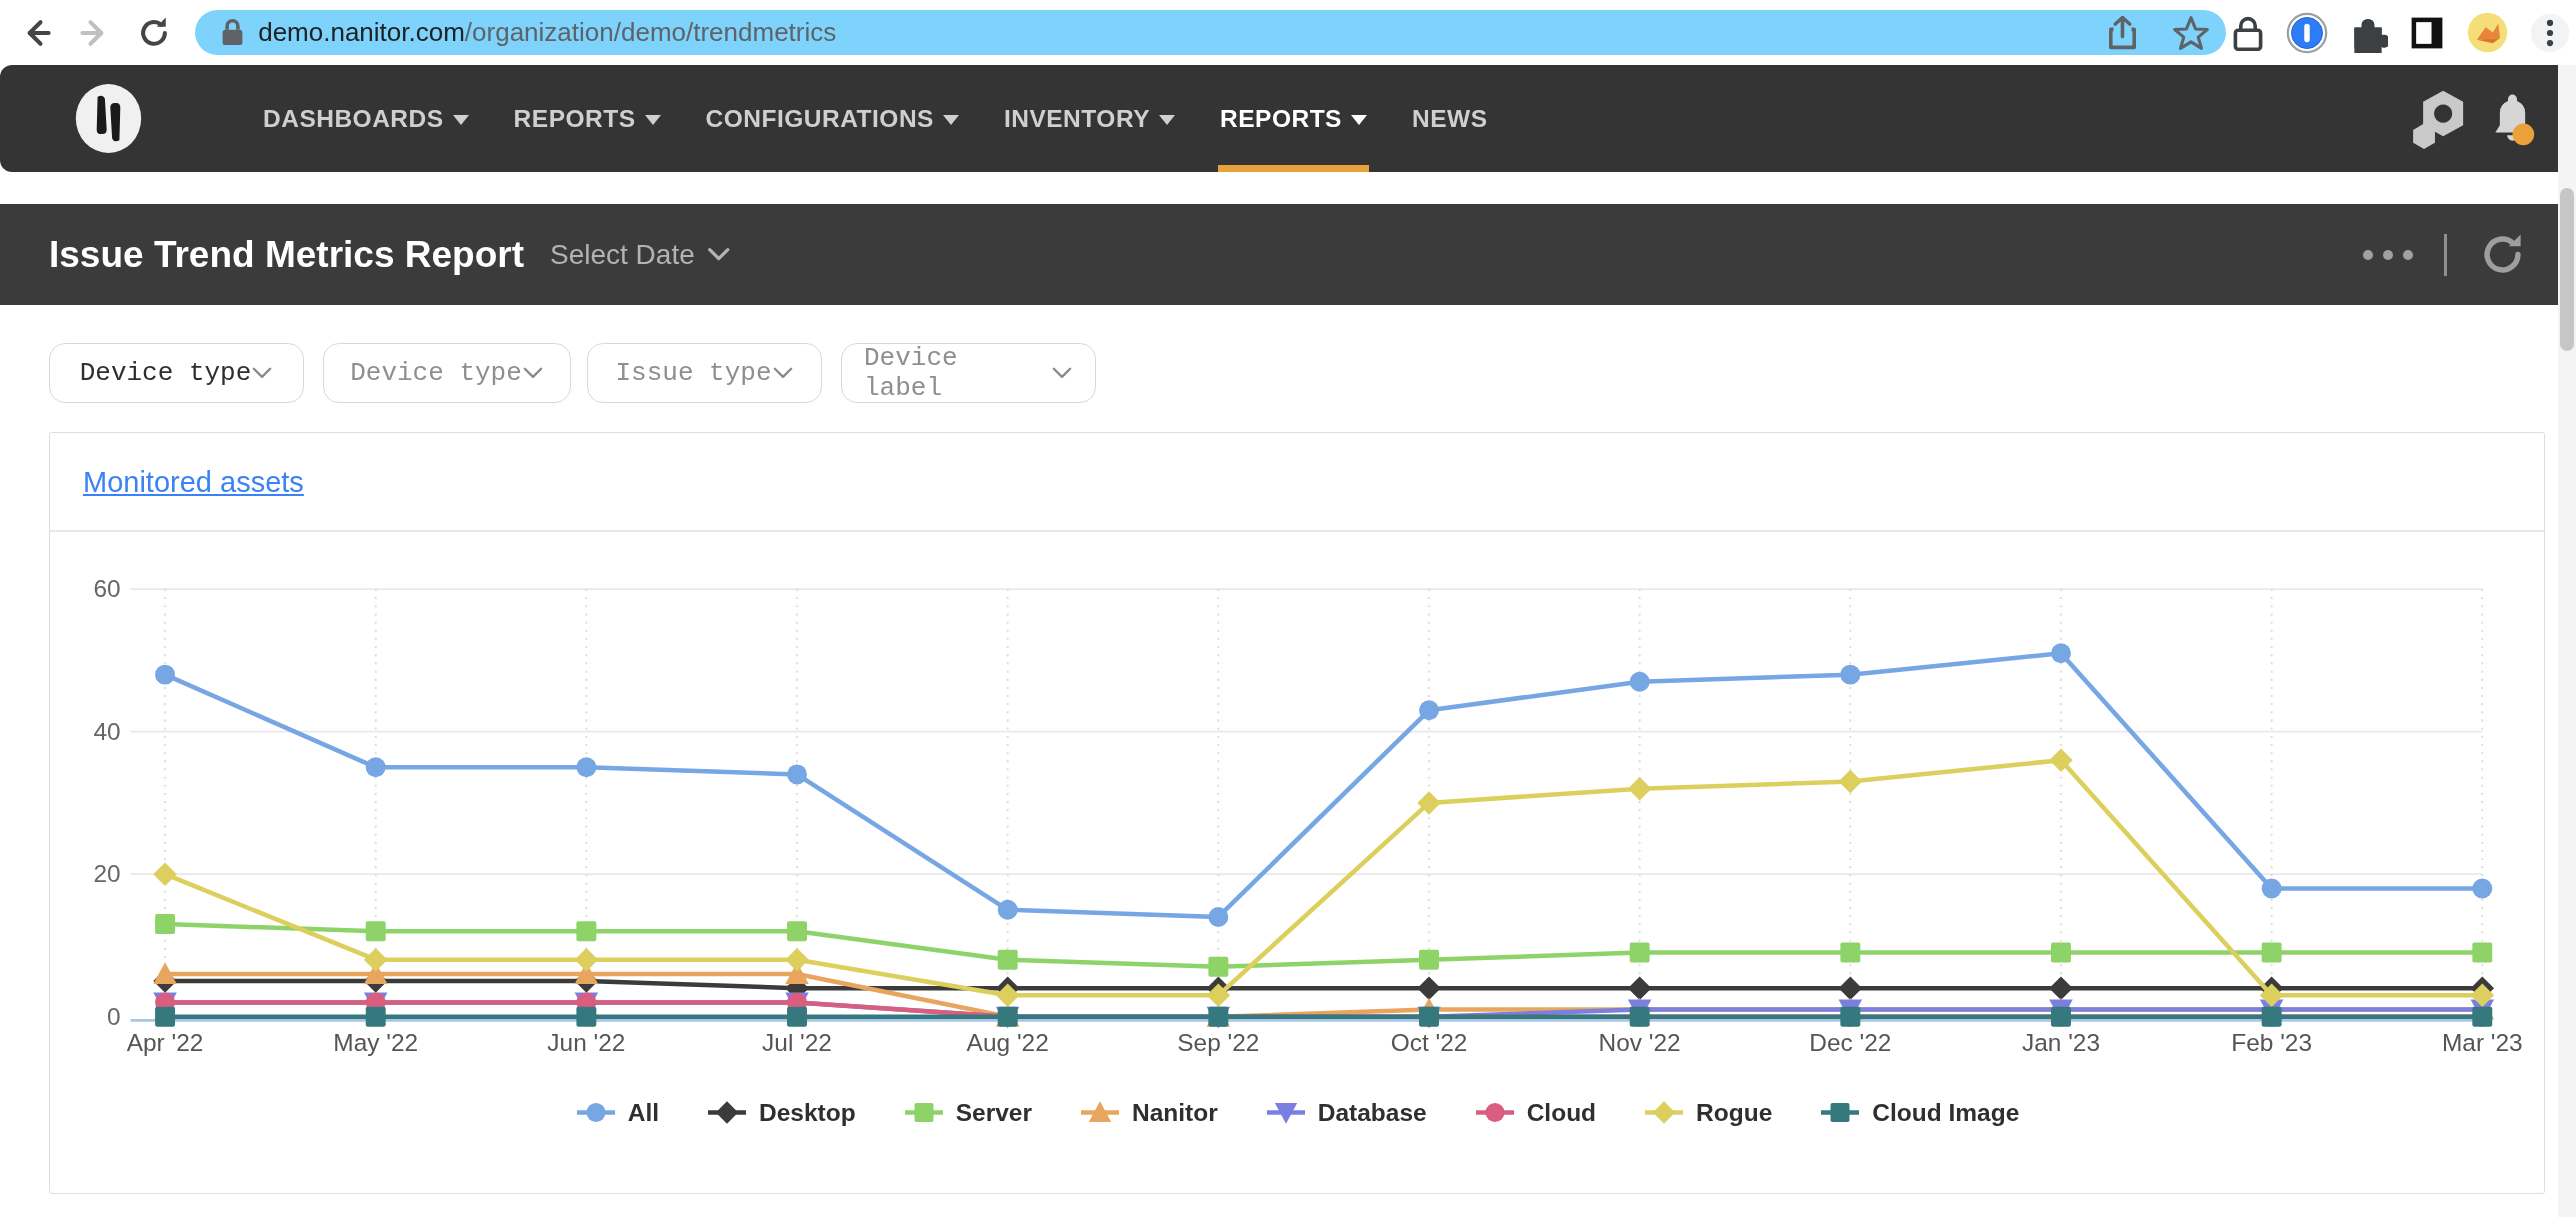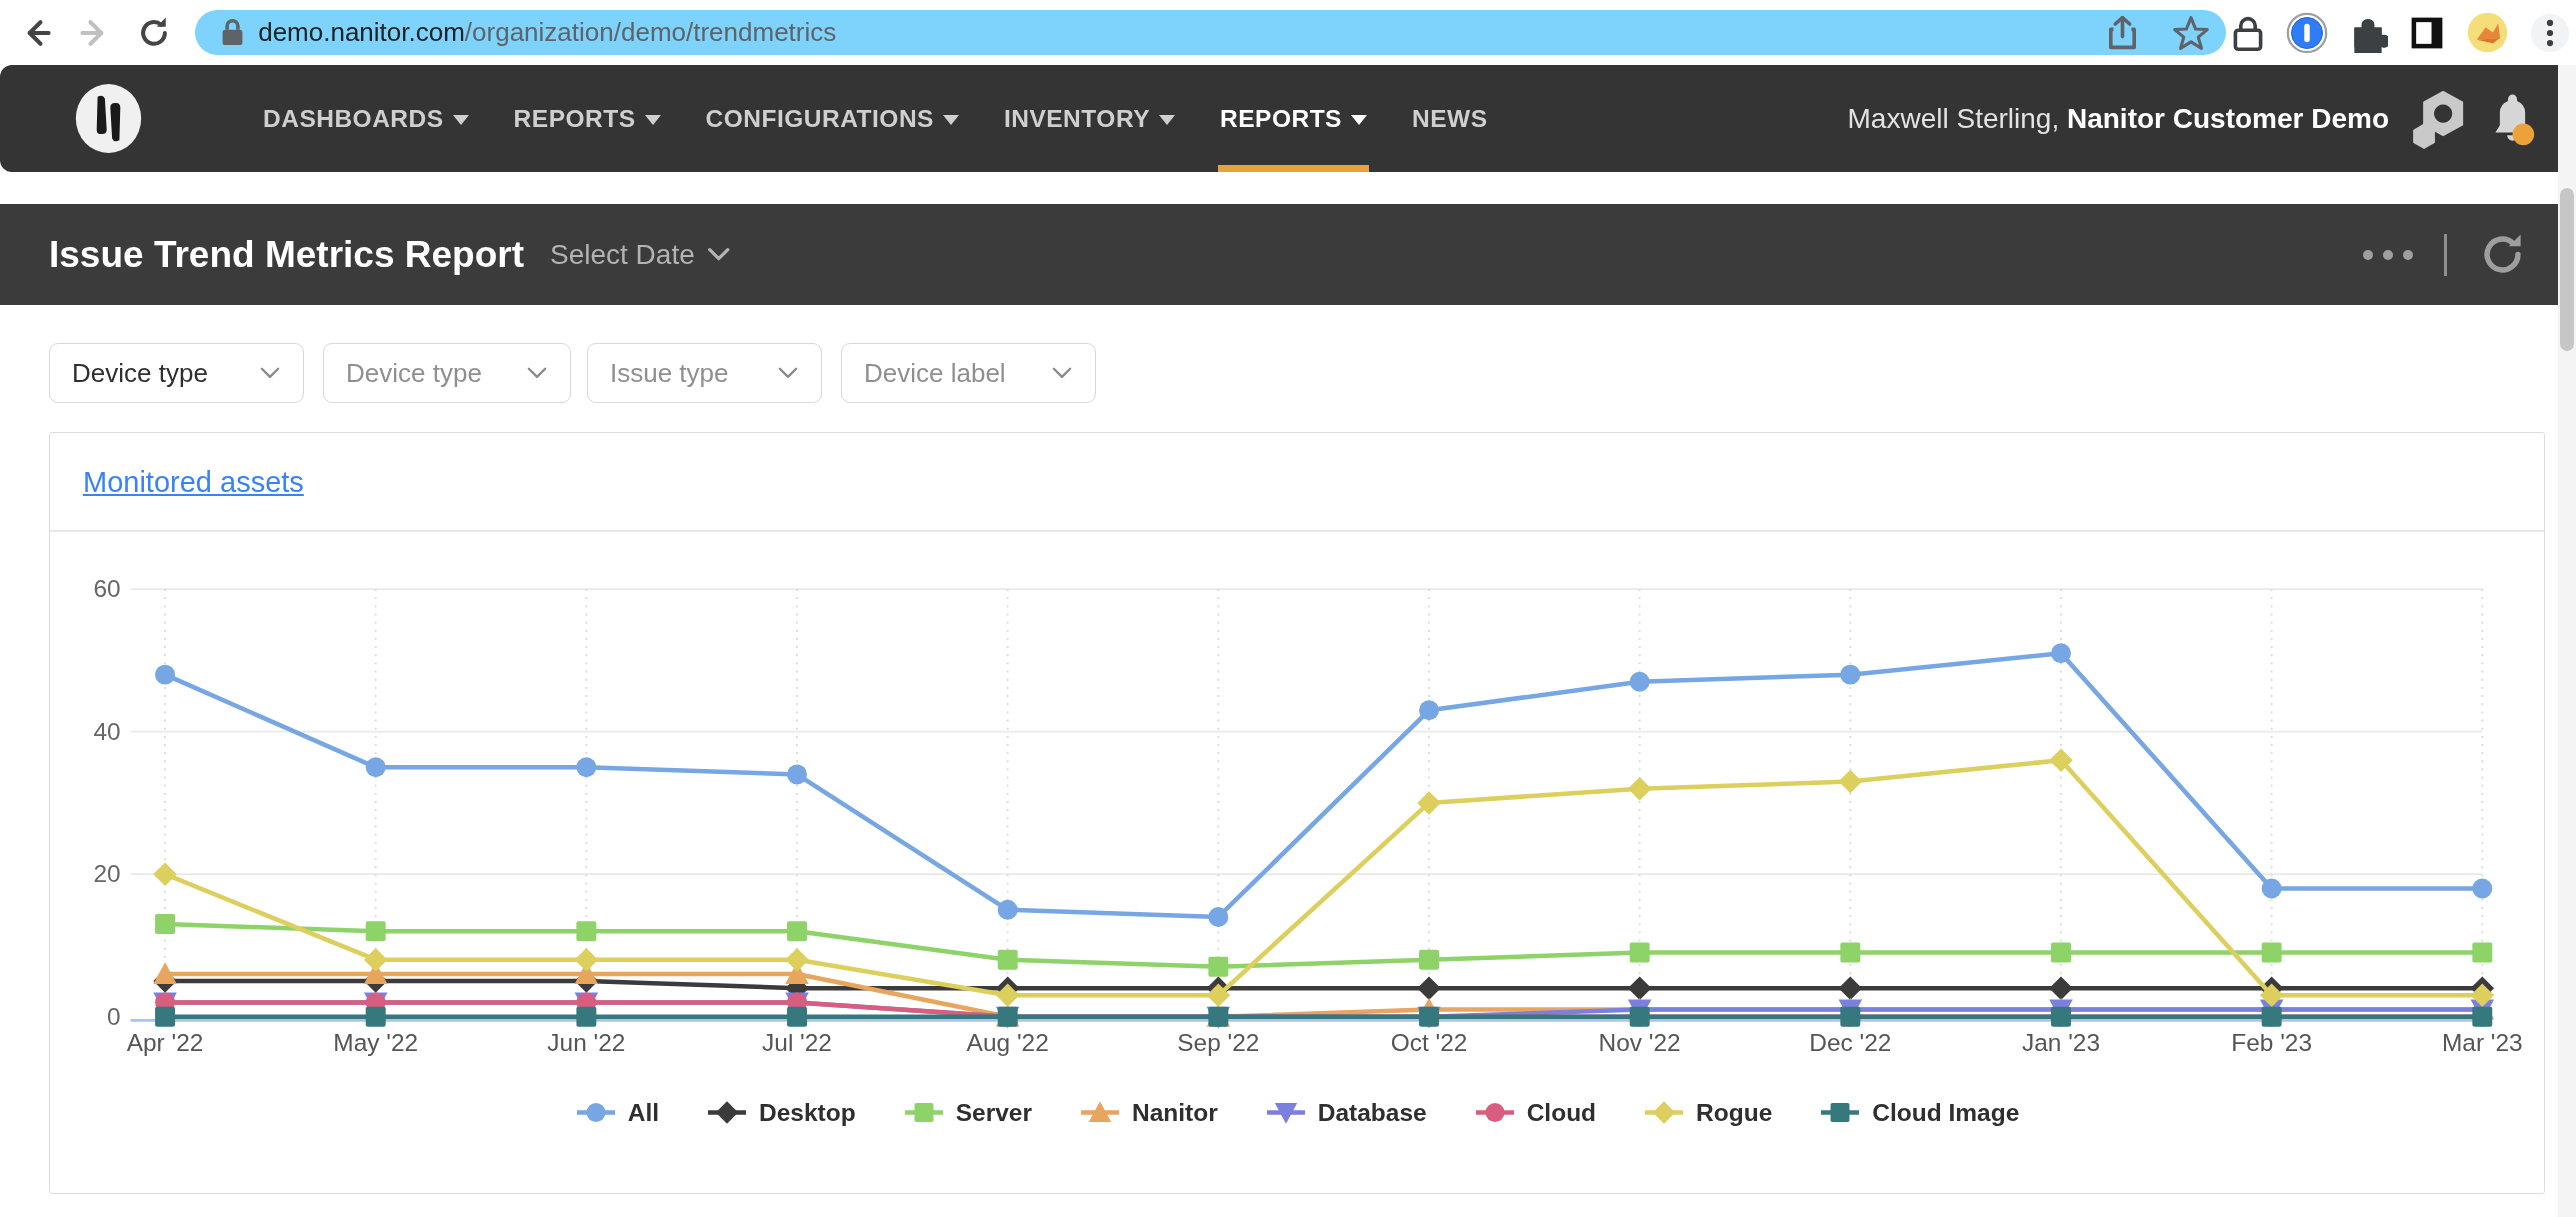--- a/index.html
+++ b/index.html
@@ -32,21 +32,21 @@
   
   .page-header { position:absolute; left:0; top:204px; width:2576px; height:101px; background:#3b3b3b;padding-left:24px; }
   .page-title { position:absolute; left:49px; top:50%; transform:translateY(-50%); color:#fff; font-size:37px; font-weight:600; }
   .date-filter { position:absolute; left:550px; top:50%; transform:translateY(-50%); display:flex; align-items:center; gap:12.7px; color:#b3b3b3; font-size:28px; cursor:pointer; }
   .header-actions { position:absolute; right:49px; top:0; height:101px; display:flex; align-items:center; gap:31px; }
   .dots { display:flex; gap:10px; cursor:pointer; }
   .dots i { width:10px; height:10px; border-radius:50%; background:#a0a0a0; }
   .vdiv { width:2.7px; height:42px; background:#8f8f8f; }
 
   
-  .filter-pill { position:absolute; top:343px; height:60px; border:1.8px solid #d9d9d9; border-radius:9px; background:#fff; display:flex; align-items:center; justify-content:space-between; padding:0 22px; cursor:pointer; }
+  .filter-pill { position:absolute; top:343px; height:60px; border:1.8px solid #d9d9d9; border-radius:16px; background:#fff; display:flex; align-items:center; justify-content:center; padding:0 22px; cursor:pointer;font-family:Liberation Mono, monospace; }
   .filter-pill span { font-size:26px; color:#2f2f2f; }
   .filter-pill.muted span { color:#8f8f8f; }
 
   
   .card { position:absolute; left:49px; top:432px; width:2496px; height:762px; background:#fff; border:1.8px solid #ddd; border-radius:2.7px; }
   .card-title { position:absolute; left:33px; top:33px; font-size:29px; color:#3b82f6;text-decoration:underline; }
   .card-divider { position:absolute; left:0; right:0; top:97px; height:1.8px; background:#e8e8e8; }
   #chart-svg { position:absolute; left:0; top:109px; }
   .legend { position:absolute; left:0; right:0; top:641px; display:flex; justify-content:center; gap:47px; }
   .legend-item { display:flex; align-items:flex-end; gap:11px; cursor:pointer;margin-top:24px; }
@@ -156,21 +156,20 @@
         </div>
         <div class="nav-item active">
           <span>REPORTS</span>
           <i class="caret"></i>
         </div>
         <div class="nav-item">
           <span>NEWS</span>
         </div>
       </div>
     <div class="nav-user">
-      <div class="user-text"><span>Maxwell Sterling, </span><b>Nanitor Customer Demo</b></div>
       <svg width="53" height="60" viewBox="0 0 58 66">
         <path fill-rule="evenodd" fill="#c9c9c9" d="M33 2 L55 14 L55 40 L33 52 L11 40 L11 14 Z  M33 17 a10 10 0 1 0 0.01 0 Z"></path>
         <path fill="#c9c9c9" d="M12 38 L24 45 L24 59 L12 66 L0 59 L0 45 Z"></path>
       </svg>
       <svg width="47" height="56" viewBox="0 0 52 62">
         <path d="M26 4 a5 5 0 0 1 5 5 v2 a14 14 0 0 1 9 13 v14 l5 8 H7 l5 -8 V24 a14 14 0 0 1 9 -13 v-2 a5 5 0 0 1 5 -5 Z" fill="#d6d6d6"></path>
         <path d="M20 49 a6 6 0 0 0 12 0" fill="#d6d6d6"></path>
         <circle cx="38" cy="48" r="12" fill="#eba23a"></circle>
       </svg>
     </div>

